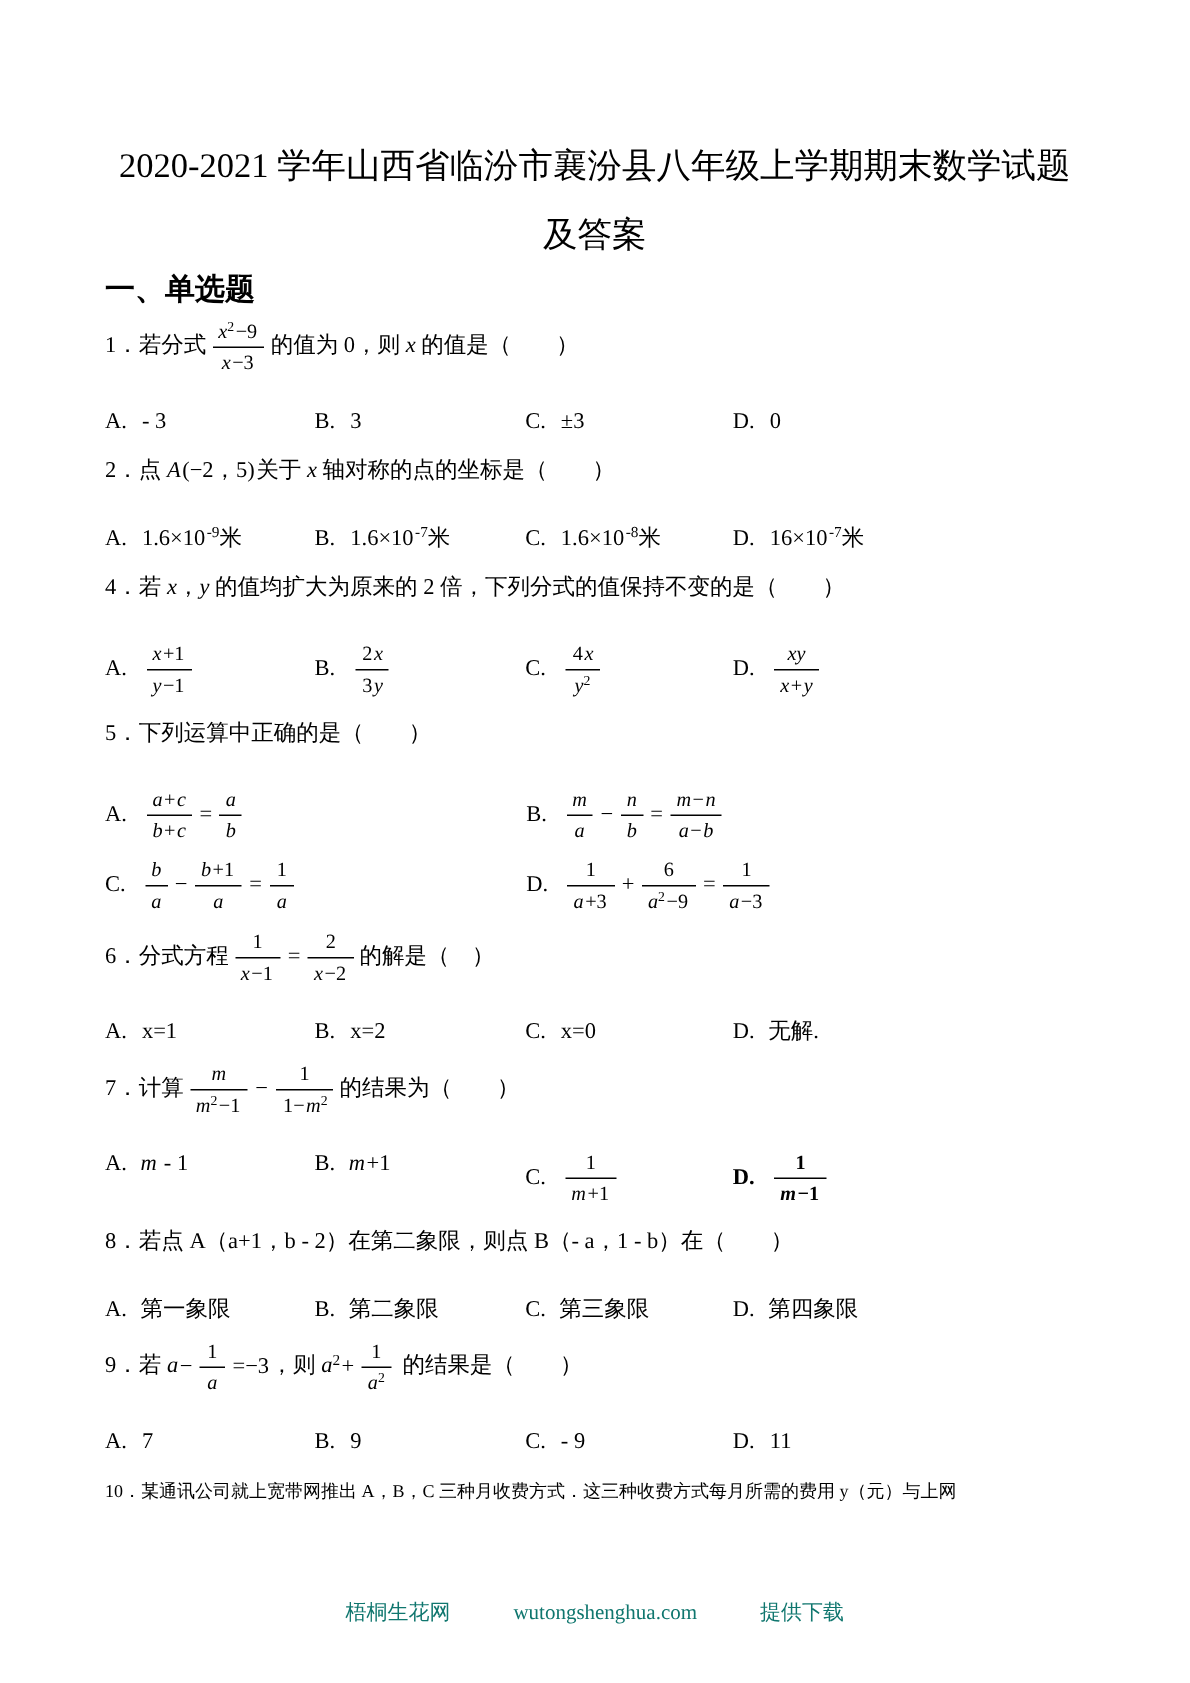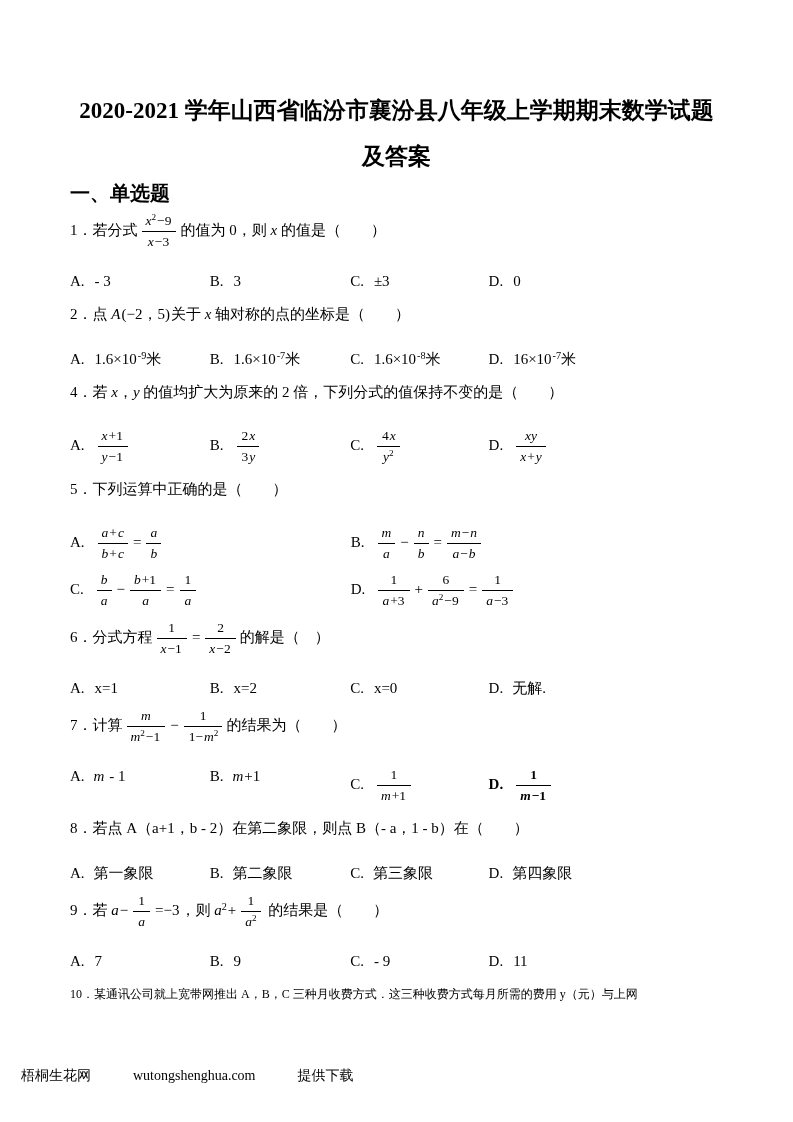--- a/index.html
+++ b/index.html
@@ -3,42 +3,42 @@
 <meta charset="utf-8">
 <style>
   html,body { margin:0; padding:0; background:#fff; }
   body {
     width:793px; height:1122px;
     font-family:"Liberation Serif","DejaVu Serif",serif;
     color:#000;
   }
   .page { box-sizing:border-box; width:793px; height:1122px;
           padding:88px 70px 0 70px; position:relative; overflow:hidden; }
-  .title { font-weight:bold; font-size:23px; line-height:46px;
+  .title { font-weight:normal; font-size:23px; line-height:46px;
            text-align:center; margin:0; }
   .section-heading { font-weight:bold; font-size:20px; line-height:20px;
                      margin-top:3px; }
   .question { margin-top:9px; }
   .stem { font-size:15px; line-height:29px; }
   .question:last-child .stem { white-space:nowrap; font-size:12px; }
   .options { margin-top:20px; display:grid; font-size:15px; line-height:20px; }
   .options.cols4 { grid-template-columns:21.4% 21.5% 21.2% 1fr; }
   .options.cols2 { grid-template-columns:43% 1fr; row-gap:8px; }
   .option { white-space:nowrap; }
   .option .label { margin-right:9px; }
   .option.bold { font-weight:bold; }
   .var { font-style:italic; }
   .sup { font-size:68%; vertical-align:0.5em; line-height:0; }
   .frac { display:inline-block; vertical-align:middle; text-align:center;
           margin:0 4px; font-size:13.5px; line-height:16px; }
   .frac .num { display:block; border-bottom:1px solid #000; padding:1px 4px 2px; }
   .frac .den { display:block; padding:2px 4px 1px; }
   .math { margin:0 1px; }
   .footer { position:absolute; left:0; top:1066px; width:100%;
-            font-size:14px; line-height:20px; color:#000000; }
+            text-align:center; font-size:14px; line-height:20px; color:#0f766e; }
   .footer span { margin:0 21px; }
 </style>
 </head>
 <body>
 
 <div class="page">
   <h1 class="title">2020-2021 学年山西省临汾市襄汾县八年级上学期期末数学试题及答案</h1>
   <div class="section-heading">一、单选题</div>
   <div id="questions">
       <div class="question">

